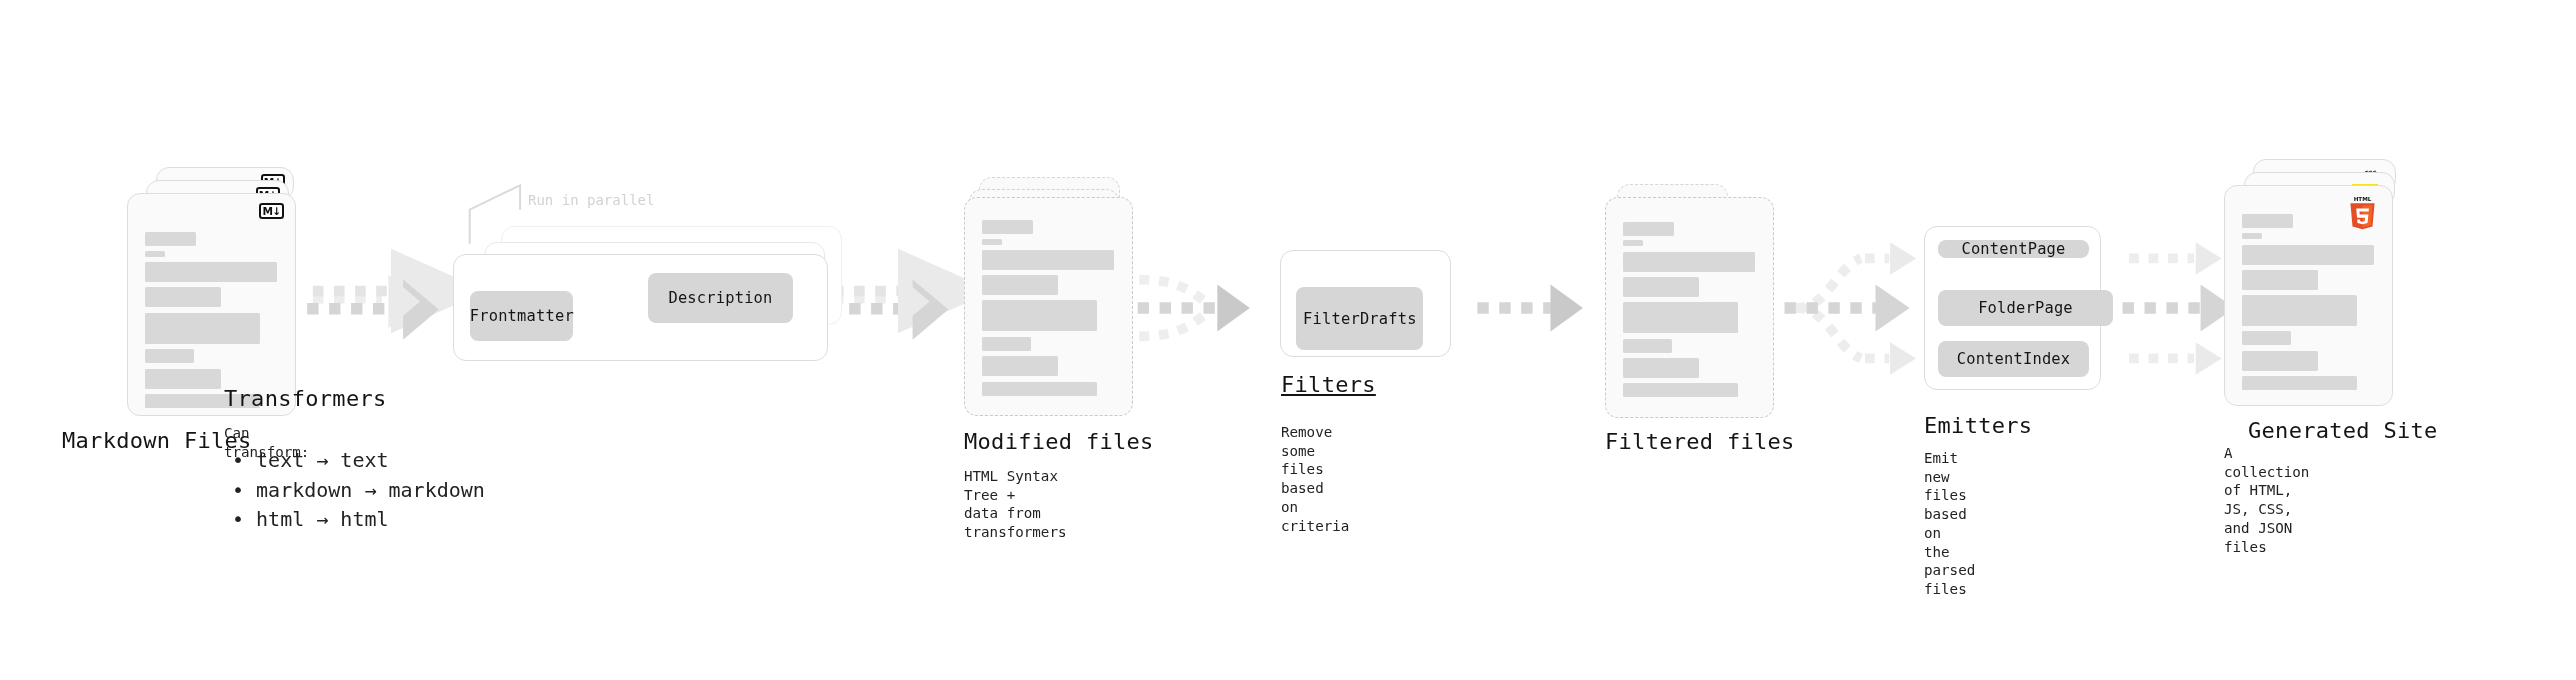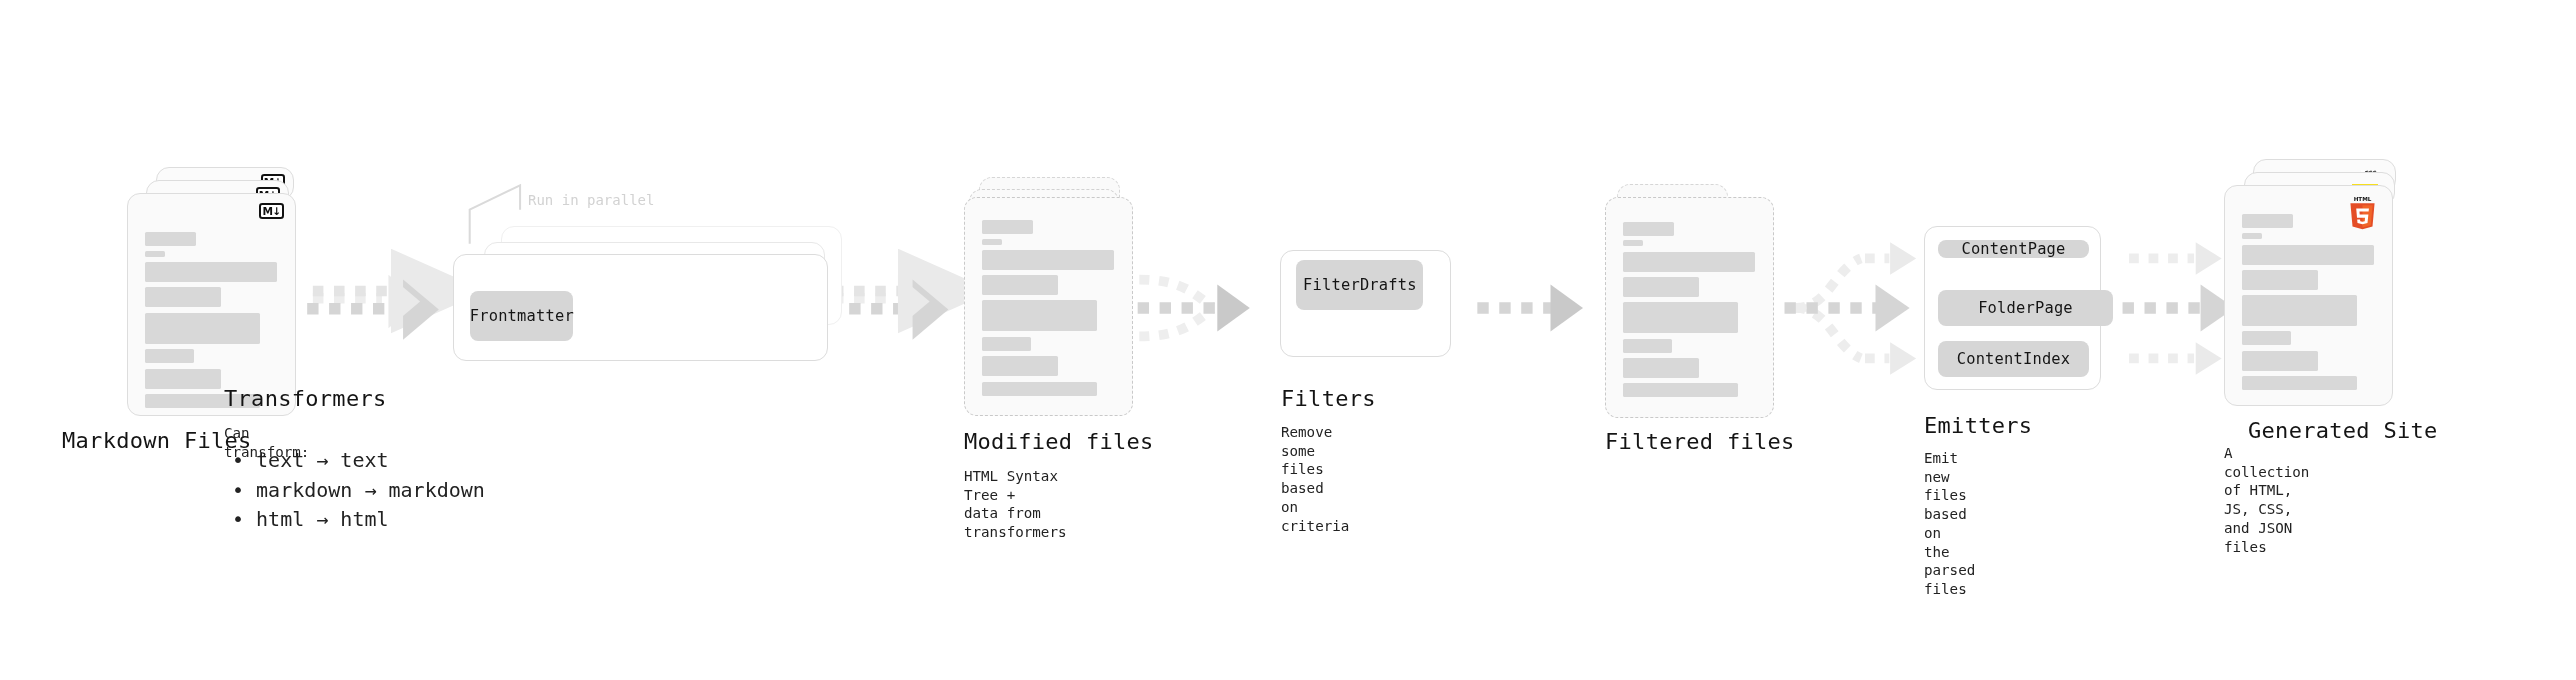--- a/index.html
+++ b/index.html
@@ -177,20 +177,23 @@
       <div class="chip faint2" style="left:176px;top:14.6px;width:130px;height:57px;"></div>
     </div>
     <div class="groupbox" style="left:484px;top:242px;width:341px;height:99px;border-color:#e8e8e8;">
       <div class="chip faint1" style="left:21px;top:14.6px;width:122px;height:57px;"></div>
       <div class="chip faint1" style="left:176px;top:14.6px;width:130px;height:57px;"></div>
     </div>
 
     <div class="groupbox" style="left:453px;top:254px;width:375px;height:107px;">
       <div class="chip" style="left:16.3px;top:36px;width:103px;height:50px;text-align:center;">
         <span>Frontmatter</span>
+      </div>
+      <div class="chip" style="left:194px;top:18px;width:145px;height:50px;">
+        <span>Description</span>
       </div>
     </div>
 
     <div class="abs stage-title" style="left:224px;top:386px;">Transformers</div>
     <div class="abs stage-desc" style="left:224px;top:424px;">Can transform:</div>
     <ul class="abs bullets" style="left:232px;top:446px;">
       <li>• text → text</li>
       <li>• markdown → markdown</li>
       <li>• html → html</li>
     </ul>
@@ -209,25 +212,25 @@
       <div class="bar" style="left:17px;top:158px;width:76px;height:19.5px;"></div>
       <div class="bar" style="left:17px;top:184px;width:115px;height:14px;"></div>
     </div>
     <div class="abs stage-title" style="left:964px;top:429px;">Modified files</div>
     <div class="abs stage-desc" style="left:964px;top:467px;">HTML Syntax Tree +
 data from transformers</div>
   </div>
 
   <div class="abs">
     <div class="groupbox" style="left:1280px;top:250px;width:171px;height:107px;">
-      <div class="chip" style="left:15.4px;top:9px;width:127px;height:50px;align-items:center;">
+      <div class="chip" style="left:15.4px;top:36px;width:127px;height:63px;align-items:center;">
         <span>FilterDrafts</span>
       </div>
     </div>
-    <div class="abs stage-title" style="left:1281px;top:386px;">Filters</div>
+    <div class="abs stage-title" style="left:1281px;top:372px;text-decoration:underline;">Filters</div>
     <div class="abs stage-desc" style="left:1281px;top:423px;">Remove some files based
 on criteria</div>
   </div>
 
   <div class="abs">
     <div class="filecard dashed" style="left:1617px;top:184px;width:111px;height:29px;border-color:#d6d6d6;"></div>
     <div class="filecard dashed" style="left:1605px;top:197px;width:169px;height:221px;">
       <div class="bar" style="left:17px;top:23.6px;width:51px;height:14px;"></div>
       <div class="bar" style="left:17px;top:42px;width:19.5px;height:5.7px;"></div>
       <div class="bar" style="left:17px;top:54px;width:132px;height:19.5px;"></div>

